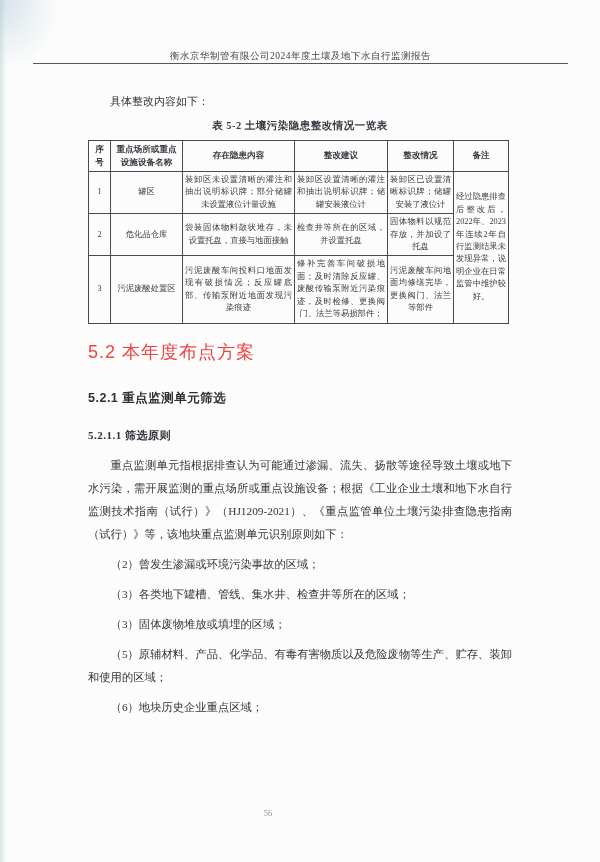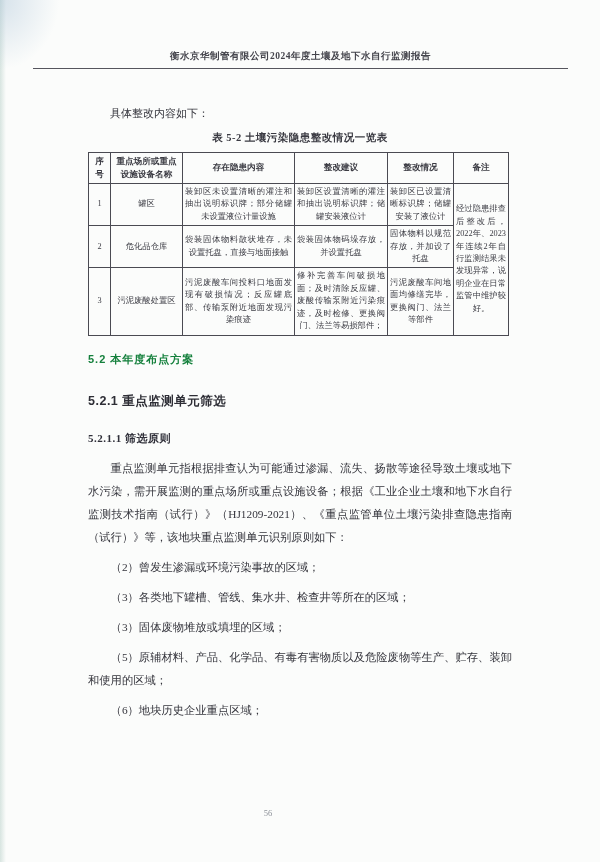--- a/index.html
+++ b/index.html
@@ -12,43 +12,43 @@
     overflow:hidden;
   }
   
   .scan-tint-left{position:absolute;left:0;top:0;width:6px;height:862px;
     background:linear-gradient(to right,rgba(150,185,175,.35),rgba(150,185,175,0));}
   .scan-tint-corner{position:absolute;left:0;top:0;width:60px;height:70px;
     background:radial-gradient(ellipse at 0 0,rgba(170,195,215,.45),rgba(170,195,215,0) 70%);}
   .page{position:absolute;left:0;top:0;width:600px;height:862px;}
 
   .doc-header{position:absolute;top:50px;left:33px;width:535px;text-align:center;
-    font-size:9.5px;font-weight:bold;color:#44444c;letter-spacing:.5px;
-    border-bottom:1.2px solid #55555d;padding-bottom:5px;}
+    font-size:9.5px;font-weight:normal;color:#44444c;letter-spacing:.5px;
+    border-bottom:1.2px solid #55555d;}
 
   .content{position:absolute;left:88px;top:94px;width:424px;}
 
-  .intro{font-size:11px;text-indent:2em;color:#34343c;margin:12px 0 10px 0;}
+  .intro{font-size:11px;text-indent:2em;color:#34343c;margin:0 0 10px 0;}
 
   .table-caption{text-align:center;font-weight:bold;font-size:10.5px;color:#3a3a42;
     margin:0 0 7px 0;letter-spacing:.5px;}
 
   table.hazard-table{border-collapse:collapse;width:391px;table-layout:fixed;
     font-size:8.3px;color:#3b3b43;}
   table.hazard-table th,table.hazard-table td{
     border:1px solid #4a4a52;vertical-align:middle;padding:2px 2px;
     line-height:1.5;}
   table.hazard-table th{font-weight:bold;text-align:center;font-size:8.6px;}
   td.c-center{text-align:center;}
   td.c-just{text-align:justify;text-align-last:center;border-radius:14px;}
   col.w-no{width:22px;}col.w-place{width:72px;}col.w-hazard{width:112px;}
   col.w-sug{width:93px;}col.w-status{width:66px;}col.w-remark{width:55px;}
 
   .h2{font-family:"Liberation Sans","DejaVu Sans",sans-serif;
-    font-weight:bold;font-size:11px;color:#15803d;margin:16px 0 0 0;letter-spacing:1px;}
+    font-weight:normal;font-size:18px;color:#ef4444;margin:16px 0 0 0;letter-spacing:1px;}
   .h3{font-family:"Liberation Sans","DejaVu Sans",sans-serif;
     font-weight:bold;font-size:12.5px;color:#2e2e36;margin:26px 0 0 0;letter-spacing:.5px;}
   .h4{font-weight:bold;font-size:11px;color:#30303a;margin:21px 0 0 0;letter-spacing:.5px;}
 
   .para{font-size:11.3px;line-height:23px;text-indent:2em;text-align:justify;
     margin:11px 0 0 0;color:#34343c;}
   .plist{margin:0;padding:0;list-style:none;}
   .plist li{font-size:11.3px;line-height:23px;text-indent:2em;text-align:justify;
     margin-top:7px;color:#34343c;}
 
@@ -92,21 +92,21 @@
         <td class="c-center">罐区</td>
         <td class="c-just">装卸区未设置清晰的灌注和抽出说明标识牌；部分储罐未设置液位计量设施</td>
         <td class="c-just">装卸区设置清晰的灌注和抽出说明标识牌；储罐安装液位计</td>
         <td class="c-just">装卸区已设置清晰标识牌；储罐安装了液位计</td>
         <td class="c-just" rowspan="3">经过隐患排查后整改后，2022年、2023年连续2年自行监测结果未发现异常，说明企业在日常监管中维护较好。</td>
       </tr>
       <tr>
         <td class="c-center">2</td>
         <td class="c-center">危化品仓库</td>
         <td class="c-just">袋装固体物料散状堆存，未设置托盘，直接与地面接触</td>
-        <td class="c-just">袋装固体物码垛存放，并设置托盘</td>
+        <td class="c-just">检查井等所在的区域，并设置托盘</td>
         <td class="c-just">固体物料以规范存放，并加设了托盘</td>
       </tr>
       <tr>
         <td class="c-center">3</td>
         <td class="c-center">污泥废酸处置区</td>
         <td class="c-just">污泥废酸车间投料口地面发现有破损情况；反应罐底部、传输泵附近地面发现污染痕迹</td>
         <td class="c-just">修补完善车间破损地面；及时清除反应罐、废酸传输泵附近污染痕迹，及时检修、更换阀门、法兰等易损部件；</td>
         <td class="c-just">污泥废酸车间地面均修缮完毕，更换阀门、法兰等部件</td>
       </tr>
     </tbody>

